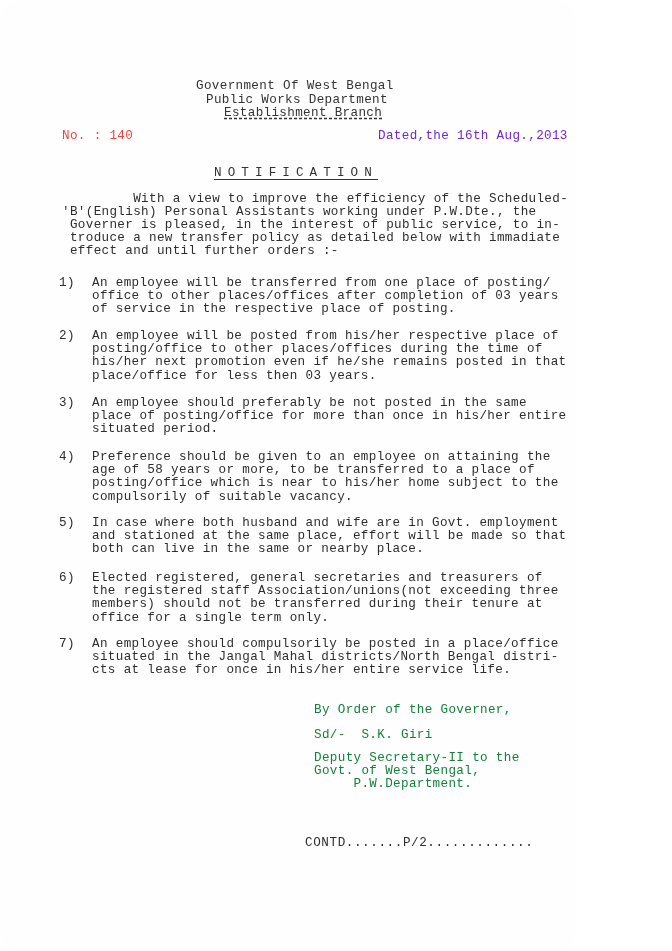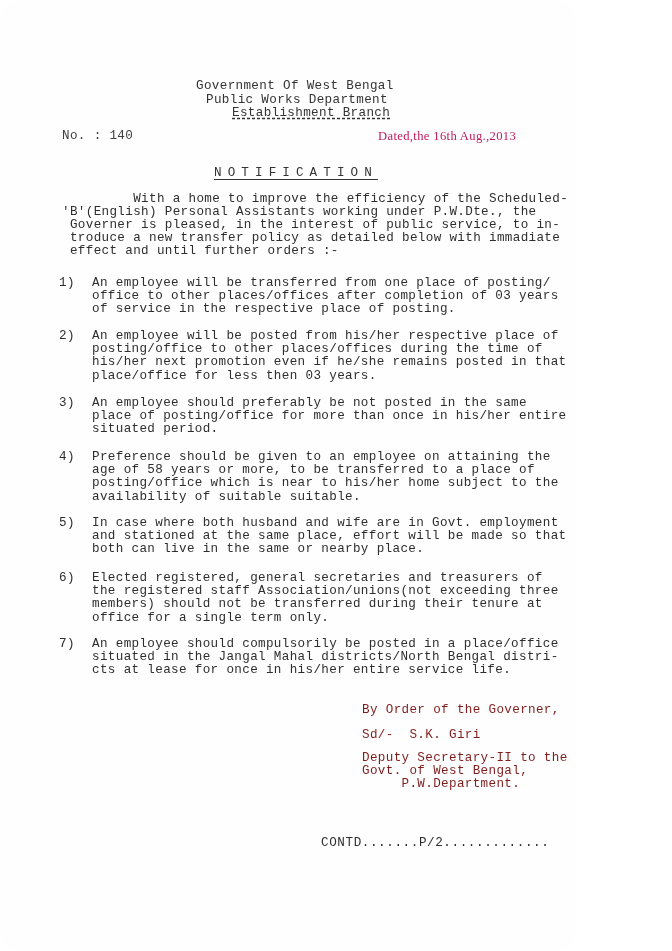--- a/index.html
+++ b/index.html
@@ -27,37 +27,36 @@
   .header-block {
     position: absolute;
     top: 80px;
     left: 196px;
     line-height: 13.5px;
     color: #333;
   }
   .header-block .line1 { margin-left: 0px; }
   .header-block .line2 { margin-left: 10px; }
   .header-block .line3 {
-    margin-left: 36px;
+    margin-left: 28px;
     text-decoration: underline;
     text-decoration-style: dashed;
     text-underline-offset: 2px;
   }
   .ref-line {
     position: absolute;
     top: 129px;
     left: 62px;
-    color: #404040;
+    color: #ef4444;
   }
   .date-line {
     position: absolute;
     top: 129px;
     left: 378px;
-    color: #be185d;
-    font-family: Liberation Serif, serif;
+    color: #6d28d9;
   }
   .notification-title {
     position: absolute;
     top: 166px;
     left: 214px;
     letter-spacing: 6.1px;
     text-decoration: underline;
     text-underline-offset: 3px;
     color: #333;
   }
@@ -83,29 +82,28 @@
   }
   .item .body {
     margin-left: 33px;
   }
   .item .body .l { white-space: pre; display: block; }
   .signature {
     position: absolute;
     left: 314px;
     top: 704px;
     line-height: 13px;
-    color: #7f1d1d;
-    margin-left: 48px;
+    color: #15803d;
   }
   .signature .l { display: block; white-space: pre; }
   .sig-gap1 { height: 12px; }
   .sig-gap2 { height: 10px; }
   .contd {
     position: absolute;
-    left: 321px;
+    left: 305px;
     top: 836px;
     color: #2e2e2e;
     letter-spacing: 0.6px;
   }
 </style>
 </head>
 <body>
 
 <div class="page">
 
@@ -114,21 +112,21 @@
     <div class="line2">Public Works Department</div>
     <div class="line3">Establishment Branch</div>
   </div>
 
   <div class="ref-line">No. : 140</div>
   <div class="date-line">Dated,the 16th Aug.,2013</div>
 
   <div class="notification-title">NOTIFICATION</div>
 
   <div class="intro">
-    <span class="l">         With a home to improve the efficiency of the Scheduled-</span>
+    <span class="l">         With a view to improve the efficiency of the Scheduled-</span>
     <span class="l">'B'(English) Personal Assistants working under P.W.Dte., the</span>
     <span class="l"> Governer is pleased, in the interest of public service, to in-</span>
     <span class="l"> troduce a new transfer policy as detailed below with immadiate</span>
     <span class="l"> effect and until further orders :-</span>
   </div>
 
   <div class="item" style="top:277px;">
     <span class="num">1)</span>
     <div class="body">
       <span class="l">An employee will be transferred from one place of posting/</span>
@@ -155,21 +153,21 @@
       <span class="l">situated period.</span>
     </div>
   </div>
 
   <div class="item" style="top:451px;">
     <span class="num">4)</span>
     <div class="body">
       <span class="l">Preference should be given to an employee on attaining the</span>
       <span class="l">age of 58 years or more, to be transferred to a place of</span>
       <span class="l">posting/office which is near to his/her home subject to the</span>
-      <span class="l">availability of suitable suitable.</span>
+      <span class="l">compulsorily of suitable vacancy.</span>
     </div>
   </div>
 
   <div class="item" style="top:517px;">
     <span class="num">5)</span>
     <div class="body">
       <span class="l">In case where both husband and wife are in Govt. employment</span>
       <span class="l">and stationed at the same place, effort will be made so that</span>
       <span class="l">both can live in the same or nearby place.</span>
     </div>

